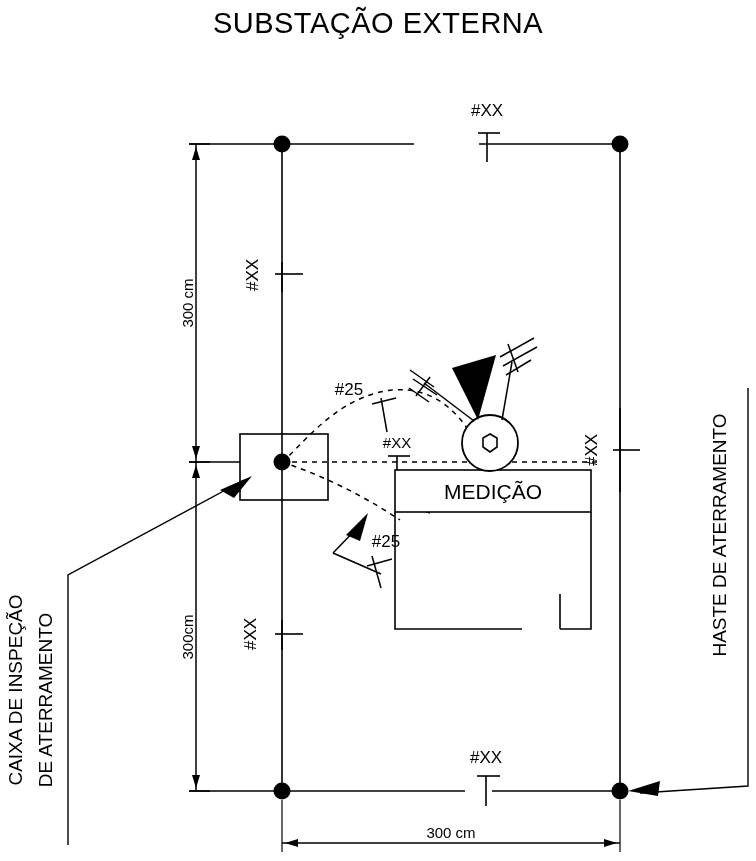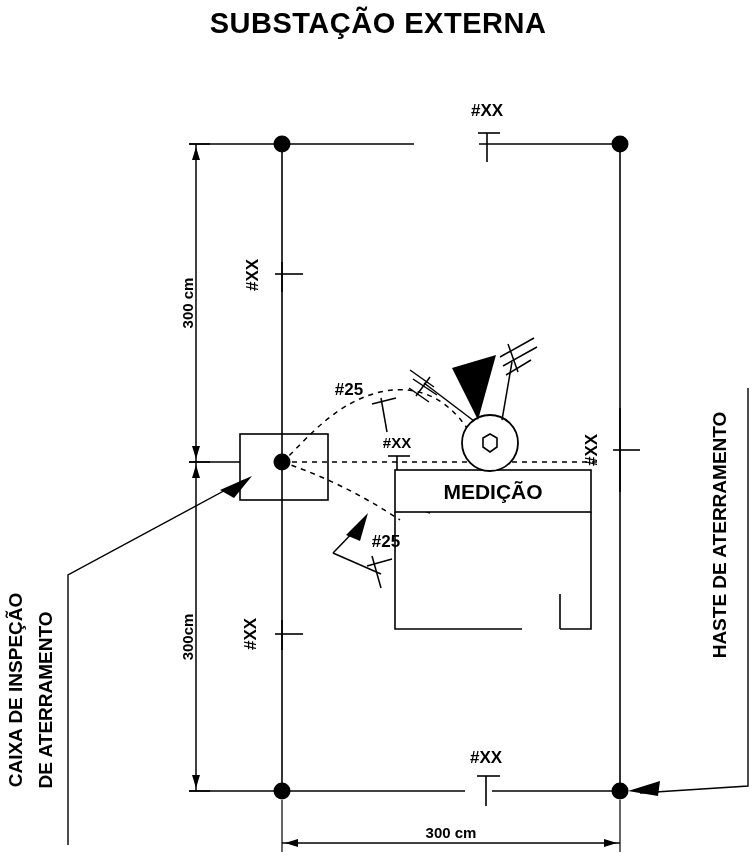--- a/index.html
+++ b/index.html
@@ -4,21 +4,21 @@
 <title>SUBSTACAO EXTERNA</title>
 <style>
   html,body{margin:0;padding:0;background:#ffffff;}
   body{
     width:756px;height:861px;
     font-family:"Liberation Sans", sans-serif;
     color:#000000;
     overflow:hidden;
     position:relative;
   }
-  #stage{position:absolute;left:0;top:0;width:756px;height:686px;font-weight:bold;}
+  #stage{position:absolute;left:0;top:0;width:756px;height:686px;}
   svg{display:block;}
   .t{font-family:"Liberation Sans", sans-serif;fill:#000000;}
   .title{font-size:29px;letter-spacing:0.5px;}
   .lbl{font-size:17px;}
   .lbl-sm{font-size:15px;}
   .dim{font-size:15px;}
   .box-label{font-size:21px;}
   .side{font-size:19px;}
 </style>
 </head>

